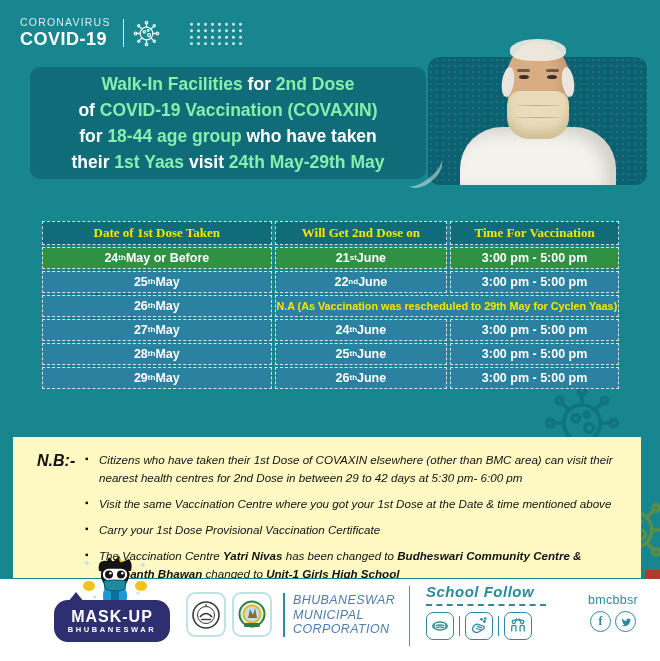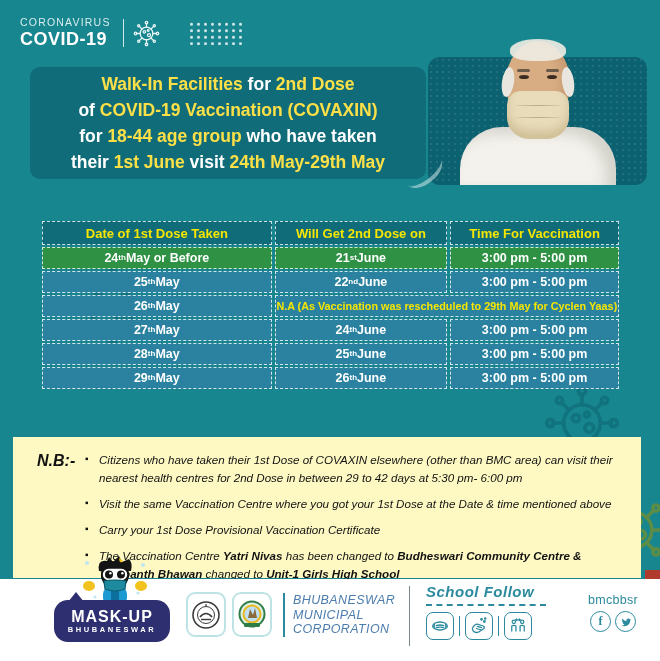--- a/index.html
+++ b/index.html
@@ -13,21 +13,21 @@
   .badge-sep{width:1px;height:28px;background:rgba(255,255,255,.8);margin:0 9px 0 12px;}
   .badge-virus{width:27px;height:27px;color:#e8f4f5;}
   .dots-grid{width:56px;height:24px;margin-left:28px;
     background-image:radial-gradient(rgba(255,255,255,.8) 1.3px,transparent 1.6px);
     background-size:7px 6.5px;}
 
   
   .title-card{position:absolute;left:30px;top:67px;width:396px;height:112px;background:#0F6C78;
     border-radius:10px;display:flex;flex-direction:column;justify-content:center;text-align:center;}
   .title-line{font-weight:700;font-size:17.5px;line-height:26px;white-space:nowrap;}
-  .title-line .y{color:#fde047;}
+  .title-line .y{color:#86efac;}
   .title-line .w{color:#ffffff;}
 
   
   .photo-card{position:absolute;left:428px;top:57px;width:219px;height:128px;background:#0C6170;
     border-radius:12px;
     background-image:radial-gradient(rgba(255,255,255,.09) 1px,transparent 1.3px);
     background-size:6px 6px;}
   .man{position:absolute;left:50%;bottom:0;transform:translateX(-50%);width:170px;height:170px;}
   .man-body{position:absolute;left:50%;bottom:0;transform:translateX(-50%);width:156px;height:58px;
     background:#f4f2ec;border-radius:42px 42px 0 0;box-shadow:inset -10px 6px 14px rgba(150,150,140,.35);}
@@ -52,21 +52,21 @@
     border-bottom:4px solid rgba(225,242,243,.5);transform:rotate(-38deg);}
 
   
   .wm{position:absolute;pointer-events:none;}
   .wm-teal{color:#0A5D68;opacity:.45;}
   .wm-olive{color:#a09400;opacity:.5;}
 
   
   .vax-table{position:absolute;left:42px;top:221px;width:577px;}
   .vt-row{display:flex;gap:3px;margin-top:2px;}
-  .vt-row:first-child{margin-top:0;}
+  .vt-row:first-child{margin-top:0;font-family:Liberation Serif, serif;}
   .vt-cell{box-sizing:border-box;border:1px dashed rgba(255,255,255,.8);height:22px;
     display:flex;align-items:center;justify-content:center;color:#fff;font-weight:700;font-size:12.5px;}
   .vt-head .vt-cell{background:#0F6C78;color:#F7E600;font-size:13px;height:24px;}
   .c1{flex:0 0 39.8%;} .c2{flex:0 0 29.9%;} .c3{flex:1;}
   .row-green .vt-cell{background:#2E9143;}
   .row-teal .vt-cell{background:#2B82A0;}
   .note-cell{flex:1;color:#F7E600 !important;font-size:10.8px;font-weight:700;}
   sup{font-size:8px;vertical-align:super;line-height:0;}
 
   
@@ -179,21 +179,21 @@
     <div class="title-line">
       <span class="y">Walk-In Facilities</span><span class="w"> for </span><span class="y">2nd Dose</span>
     </div>
     <div class="title-line">
       <span class="w">of </span><span class="y">COVID-19 Vaccination (COVAXIN)</span>
     </div>
     <div class="title-line">
       <span class="w">for </span><span class="y">18-44 age group</span><span class="w"> who have taken</span>
     </div>
     <div class="title-line">
-      <span class="w">their </span><span class="y">1st June</span><span class="w"> visit </span><span class="y">24th May-29th May</span>
+      <span class="w">their </span><span class="y">1st Yaas</span><span class="w"> visit </span><span class="y">24th May-29th May</span>
     </div>
   </div>
 
   <div class="photo-card">
     <div class="man">
       <div class="man-body"></div>
       <div class="man-neck"></div>
       <div class="man-head">
         <div class="man-cap"></div>
         <div class="man-hair-l"></div>

